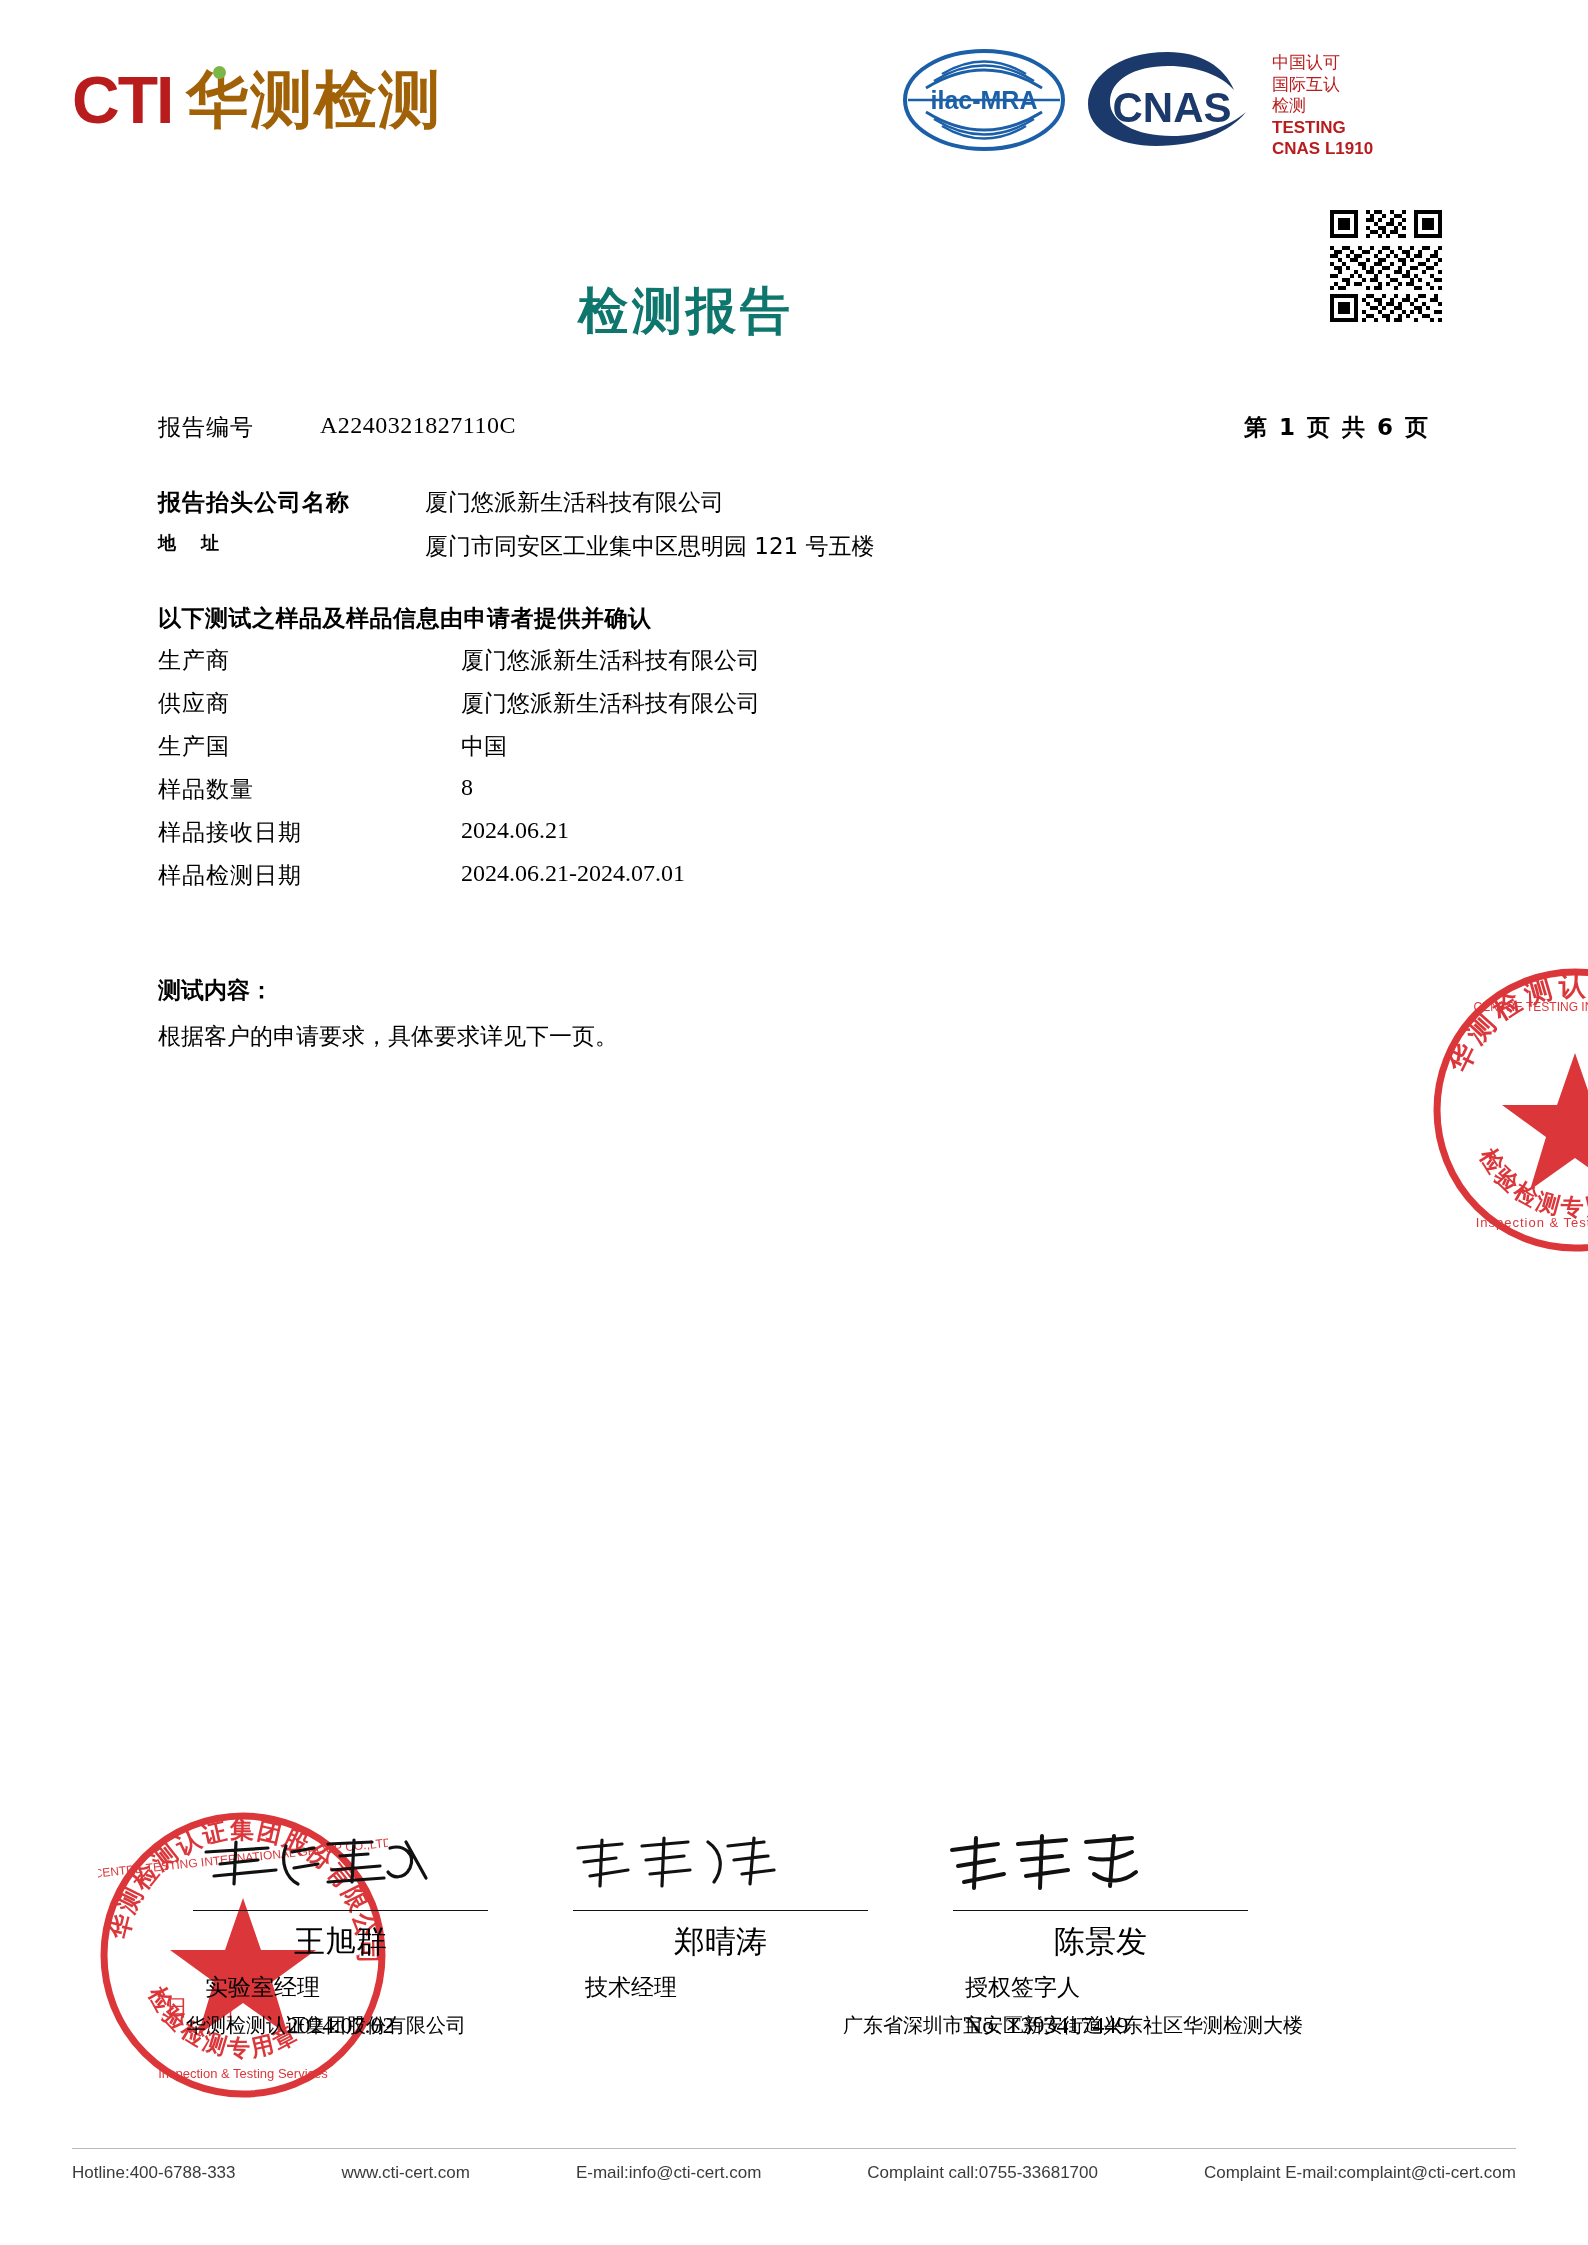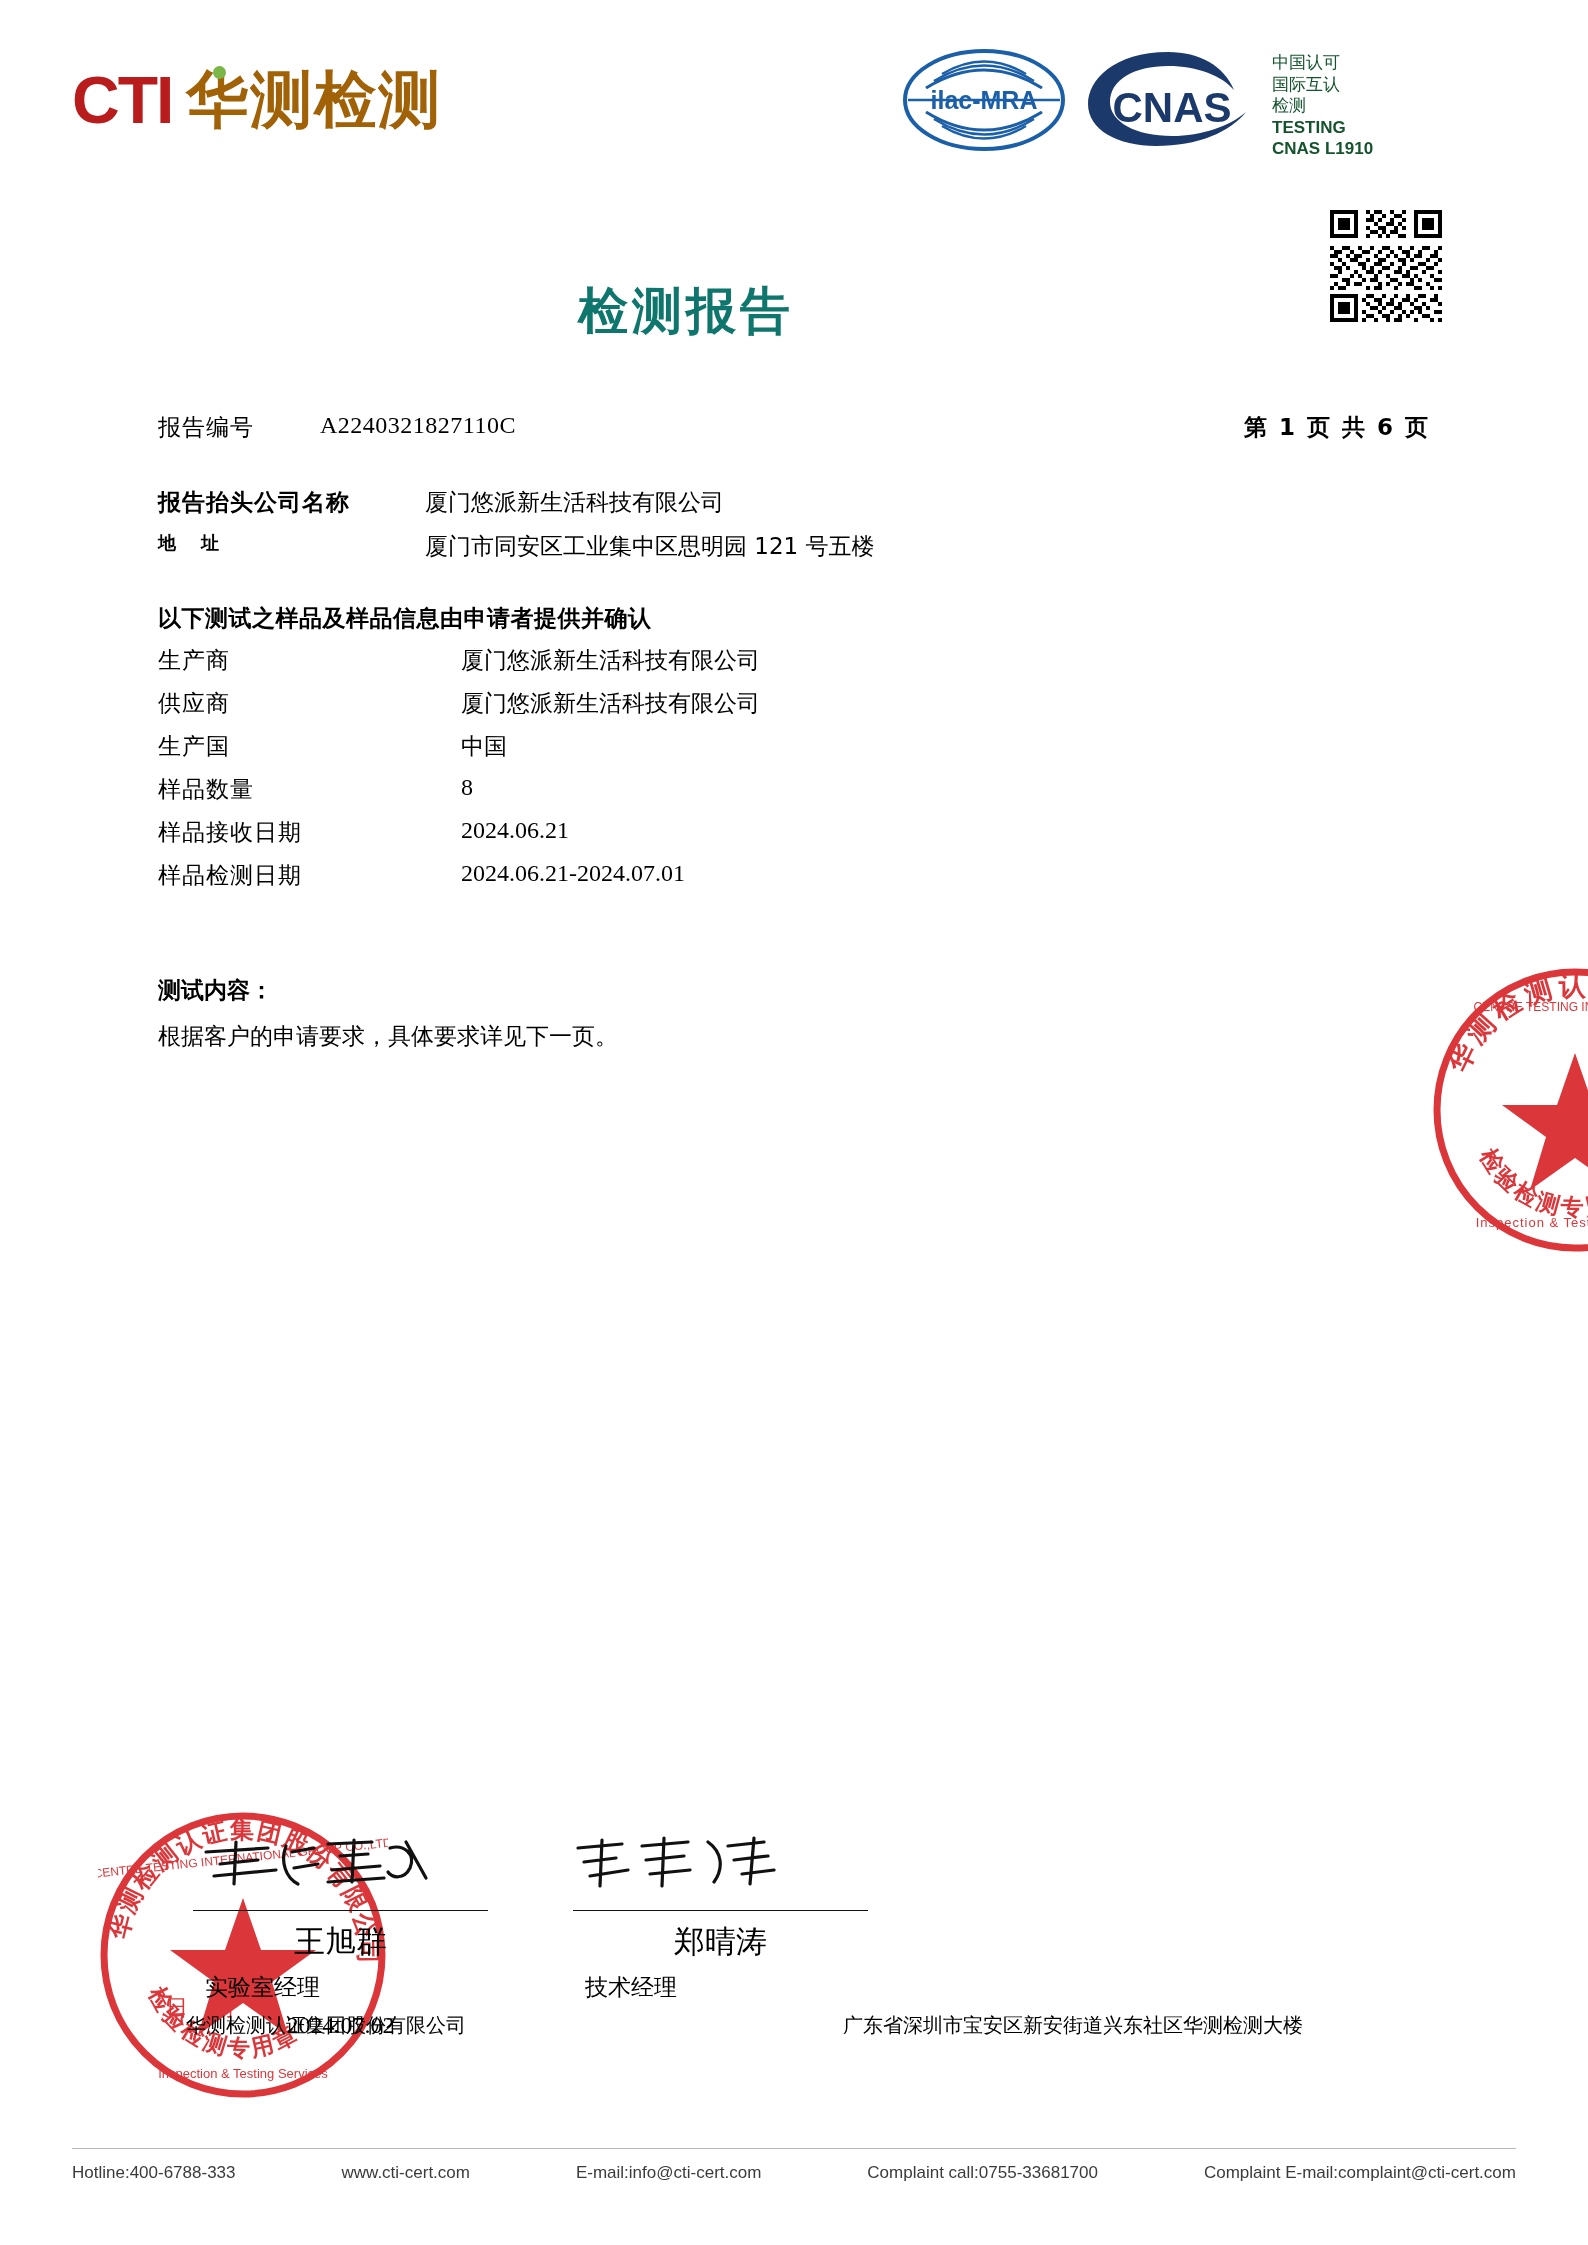--- a/index.html
+++ b/index.html
@@ -83,21 +83,21 @@
     height: 108px;
   }
 
   .cnas-text {
     position: absolute;
     left: 1272px;
     top: 52px;
     font-family: "DejaVu Sans", sans-serif;
     font-size: 17px;
     line-height: 21.5px;
-    color: #14532d;
+    color: #b91c1c;
   }
   .cnas-text .en {
     font-family: "Liberation Sans", sans-serif;
     font-weight: bold;
     font-size: 17px;
   }
 
   .qr {
     position: absolute;
     left: 1330px;
@@ -685,20 +685,35 @@
             <path d="M170 14 C184 24 186 40 176 54 M190 18 L226 14 M196 32 L230 28 M204 46 L236 42 M216 10 L212 56"></path>
           </g>
         </svg>
       </div>
       <div class="sig-line"></div>
       <div class="sig-name">郑晴涛</div>
       <div class="sig-role">技术经理</div>
       <div class="sig-extra"></div>
     </div>
 
+    <div class="sig-col c3">
+      <div class="sig-img">
+        <svg width="300" height="82" viewBox="0 0 300 82" xmlns="http://www.w3.org/2000/svg">
+          <g fill="none" stroke="#111" stroke-width="4" stroke-linecap="round">
+            <path d="M34 22 L80 16 M40 38 L76 32 M46 54 L86 46 M58 10 L56 60"></path>
+            <path d="M100 16 L148 12 M104 32 L144 28 M108 48 L150 42 M124 8 L122 60"></path>
+            <path d="M168 14 L214 10 M172 30 C188 34 202 30 214 24 M176 46 C190 56 206 54 218 44 M196 8 L192 58"></path>
+          </g>
+        </svg>
+      </div>
+      <div class="sig-line"></div>
+      <div class="sig-name">陈景发</div>
+      <div class="sig-role">授权签字人</div>
+      <div class="sig-extra">No. T393417449</div>
+    </div>
   </div>
 
   <div class="footer-company">华测检测认证集团股份有限公司</div>
   <div class="footer-address">广东省深圳市宝安区新安街道兴东社区华测检测大楼</div>
 
   <div class="footer-rule"></div>
   <div class="footer-bar">
     <span>Hotline:400-6788-333</span>
     <span>www.cti-cert.com</span>
     <span>E-mail:info@cti-cert.com</span>

